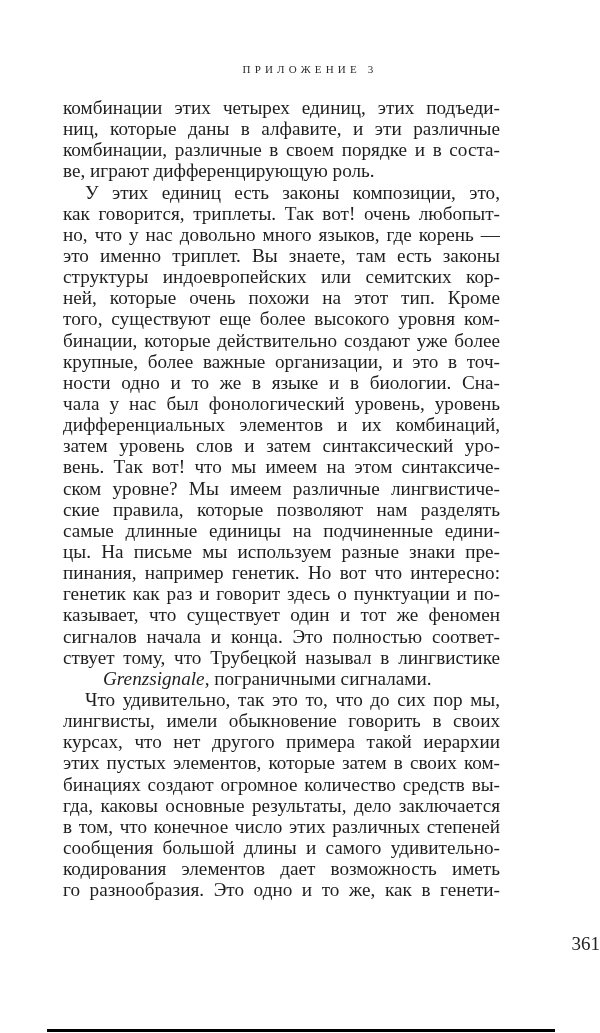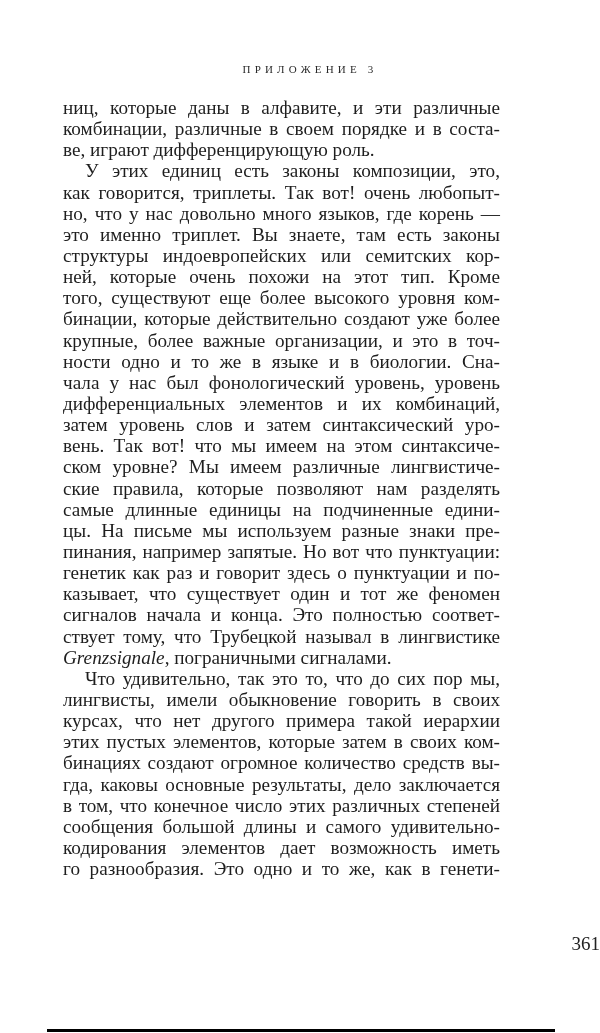--- a/index.html
+++ b/index.html
@@ -2,30 +2,31 @@
 <html><head>
   <meta charset="utf-8">
   <style>
     html, body { margin: 0; padding: 0; background: #ffffff; }
     body { width: 600px; height: 1033px; position: relative; overflow: hidden; font-family: "Liberation Serif", "DejaVu Serif", serif; color: #1e1e1e; }
     .running-head { position: absolute; top: 63px; left: 0; width: 600px; text-align: center; font-size: 11px; letter-spacing: 4.2px; color: #2a2a2a; padding-left: 10px; }
     .body-text { position: absolute; top: 97px; left: 63px; width: 437px; font-size: 19.2px; line-height: 21.15px; }
     .line { display: block; white-space: nowrap; text-align: justify; text-align-last: justify; height: 21.15px; }
     .line.last { text-align-last: left; }
     .line.indent { padding-left: 22px; }
-    .it { font-style: italic; }
+    .it { font-style: italic; margin-left: 40px; }
     .folio { position: absolute; top: 933px; left: 0; width: 600px; text-align: right; font-size: 19px; color: #222; }
     .rule { position: absolute; top: 1029px; left: 47px; width: 508px; height: 3px; background: #000; }
   </style>
 </head>
 <body>
 
 <div class="running-head">ПРИЛОЖЕНИЕ 3</div>
 
 <div class="body-text" id="body-text">
+    <span class="line "><span>комбинации этих четырех единиц, этих подъеди-</span></span>
     <span class="line "><span>ниц, которые даны в алфавите, и эти различные</span></span>
     <span class="line "><span>комбинации, различные в своем порядке и в соста-</span></span>
     <span class="line last"><span>ве, играют дифференцирующую роль.</span></span>
     <span class="line indent"><span>У этих единиц есть законы композиции, это,</span></span>
     <span class="line "><span>как говорится, триплеты. Так вот! очень любопыт-</span></span>
     <span class="line "><span>но, что у нас довольно много языков, где корень —</span></span>
     <span class="line "><span>это именно триплет. Вы знаете, там есть законы</span></span>
     <span class="line "><span>структуры индоевропейских или семитских кор-</span></span>
     <span class="line "><span>ней, которые очень похожи на этот тип. Кроме</span></span>
     <span class="line "><span>того, существуют еще более высокого уровня ком-</span></span>
@@ -33,21 +34,21 @@
     <span class="line "><span>крупные, более важные организации, и это в точ-</span></span>
     <span class="line "><span>ности одно и то же в языке и в биологии. Сна-</span></span>
     <span class="line "><span>чала у нас был фонологический уровень, уровень</span></span>
     <span class="line "><span>дифференциальных элементов и их комбинаций,</span></span>
     <span class="line "><span>затем уровень слов и затем синтаксический уро-</span></span>
     <span class="line "><span>вень. Так вот! что мы имеем на этом синтаксиче-</span></span>
     <span class="line "><span>ском уровне? Мы имеем различные лингвистиче-</span></span>
     <span class="line "><span>ские правила, которые позволяют нам разделять</span></span>
     <span class="line "><span>самые длинные единицы на подчиненные едини-</span></span>
     <span class="line "><span>цы. На письме мы используем разные знаки пре-</span></span>
-    <span class="line "><span>пинания, например запятые. Но вот что пунктуации:</span></span>
+    <span class="line "><span>пинания, например генетик. Но вот что интересно:</span></span>
     <span class="line "><span>генетик как раз и говорит здесь о пунктуации и по-</span></span>
     <span class="line "><span>казывает, что существует один и тот же феномен</span></span>
     <span class="line "><span>сигналов начала и конца. Это полностью соответ-</span></span>
     <span class="line "><span>ствует тому, что Трубецкой называл в лингвистике</span></span>
     <span class="line last"><span class="it">Grenzsignale</span><span>, пограничными сигналами.</span></span>
     <span class="line indent"><span>Что удивительно, так это то, что до сих пор мы,</span></span>
     <span class="line "><span>лингвисты, имели обыкновение говорить в своих</span></span>
     <span class="line "><span>курсах, что нет другого примера такой иерархии</span></span>
     <span class="line "><span>этих пустых элементов, которые затем в своих ком-</span></span>
     <span class="line "><span>бинациях создают огромное количество средств вы-</span></span>

